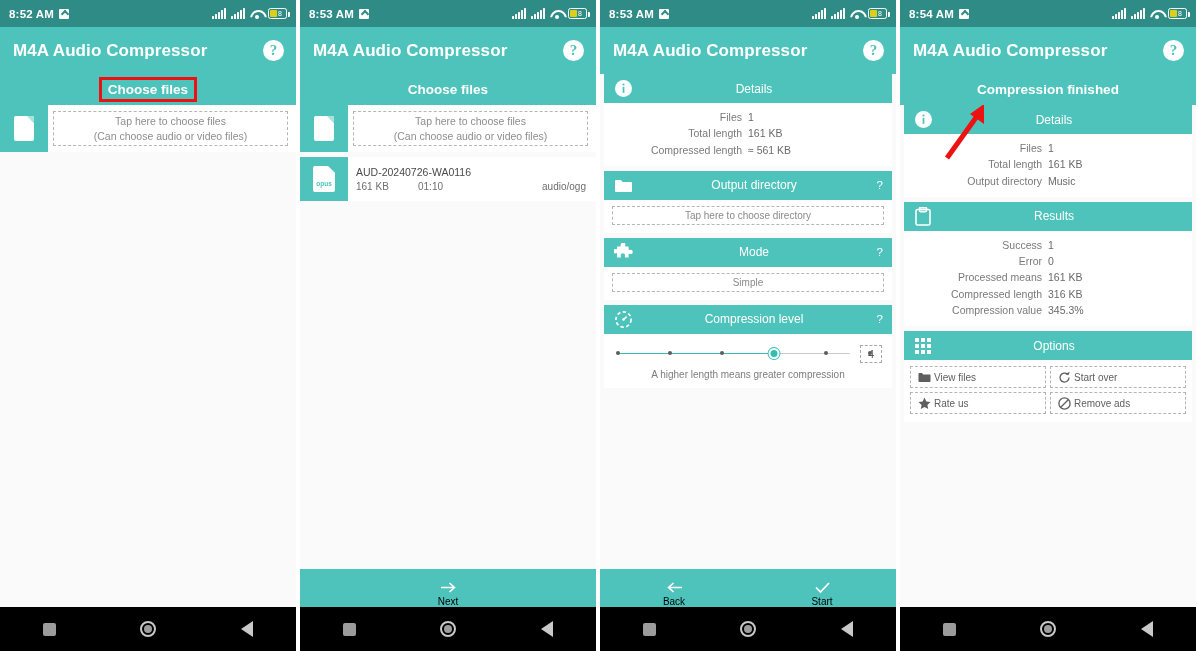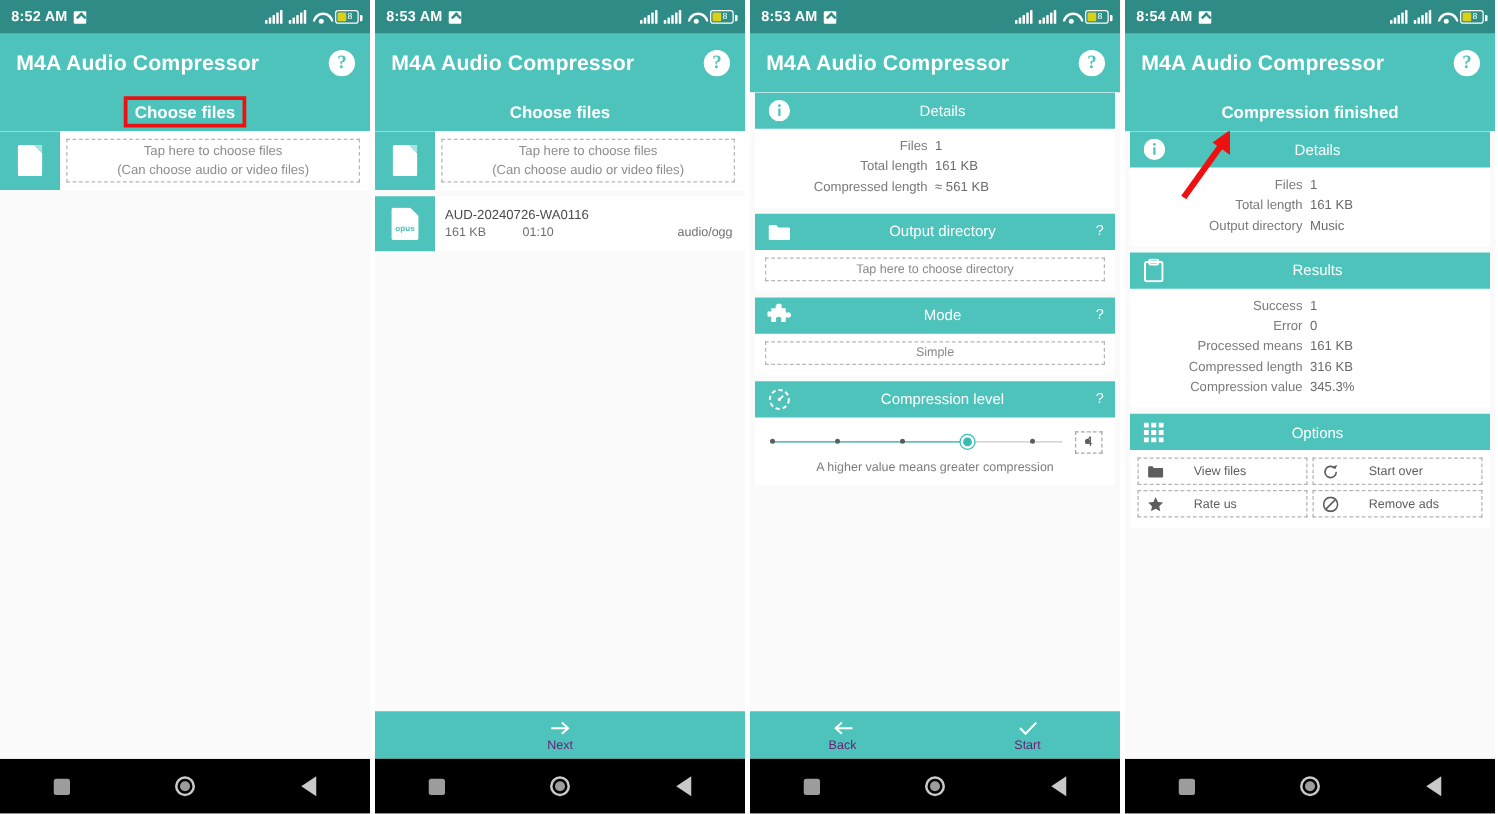--- a/index.html
+++ b/index.html
@@ -238,30 +238,30 @@
     text-align:center; font-size:10px; color:#7d7d7d; margin-top:6px;
   }
 
   
   .opt-grid { display:flex; flex-wrap:wrap; }
   .opt-cell {
     width:50%; padding:2px;
   }
   .opt-inner {
     border:1.3px dashed #b4b4b4;
-    height:22px; display:flex; align-items:center; gap:24px;
+    height:22px; display:flex; align-items:center; gap:3px;
     padding:0 7px; font-size:10px; color:#5e5e5e;
   }
   .opt-inner .oi { width:13px;height:13px;display:flex;align-items:center;justify-content:center;flex:0 0 auto; }
 
   
   .actionbar {
-    background:#4ec3bb; color:#701a75;
+    background:#4ec3bb; color:#000000;
     height: 38px;
-    display:flex; align-items:center;
+    display:flex; align-items:flex-end;
     flex:0 0 auto;
     margin-top:23px;
   }
   .act {
     flex:1; display:flex; flex-direction:column;
     align-items:center; justify-content:center; gap:1px;
   }
   .act .ai { height:15px; display:flex;align-items:center;justify-content:center; }
   .act .al { font-size:10px; }
 
@@ -562,21 +562,21 @@
               <div class="track-fill" style="width:152px;"></div>
               <span class="tick" style="left:4px;"></span>
               <span class="tick" style="left:56px;"></span>
               <span class="tick" style="left:108px;"></span>
               <span class="tick" style="left:212px;"></span>
               <span class="tick" style="left:256px;"></span>
               <span class="thumb" style="left:160px;"></span>
             </div>
             <div class="slider-val">4</div>
           </div>
-          <div class="slider-hint">A higher value means greater compression</div>
+          <div class="slider-hint">A higher length means greater compression</div>
         </div>
       </div>
 
     </div>
 
     <div class="actionbar">
       <div class="act">
         <span class="ai">
           <svg width="17" height="13" viewBox="0 0 17 13">
               <path d="M16 6.5 H3 M7.5 2 L2.5 6.5 L7.5 11" stroke="#ffffff" stroke-width="1.6" fill="none"></path>

